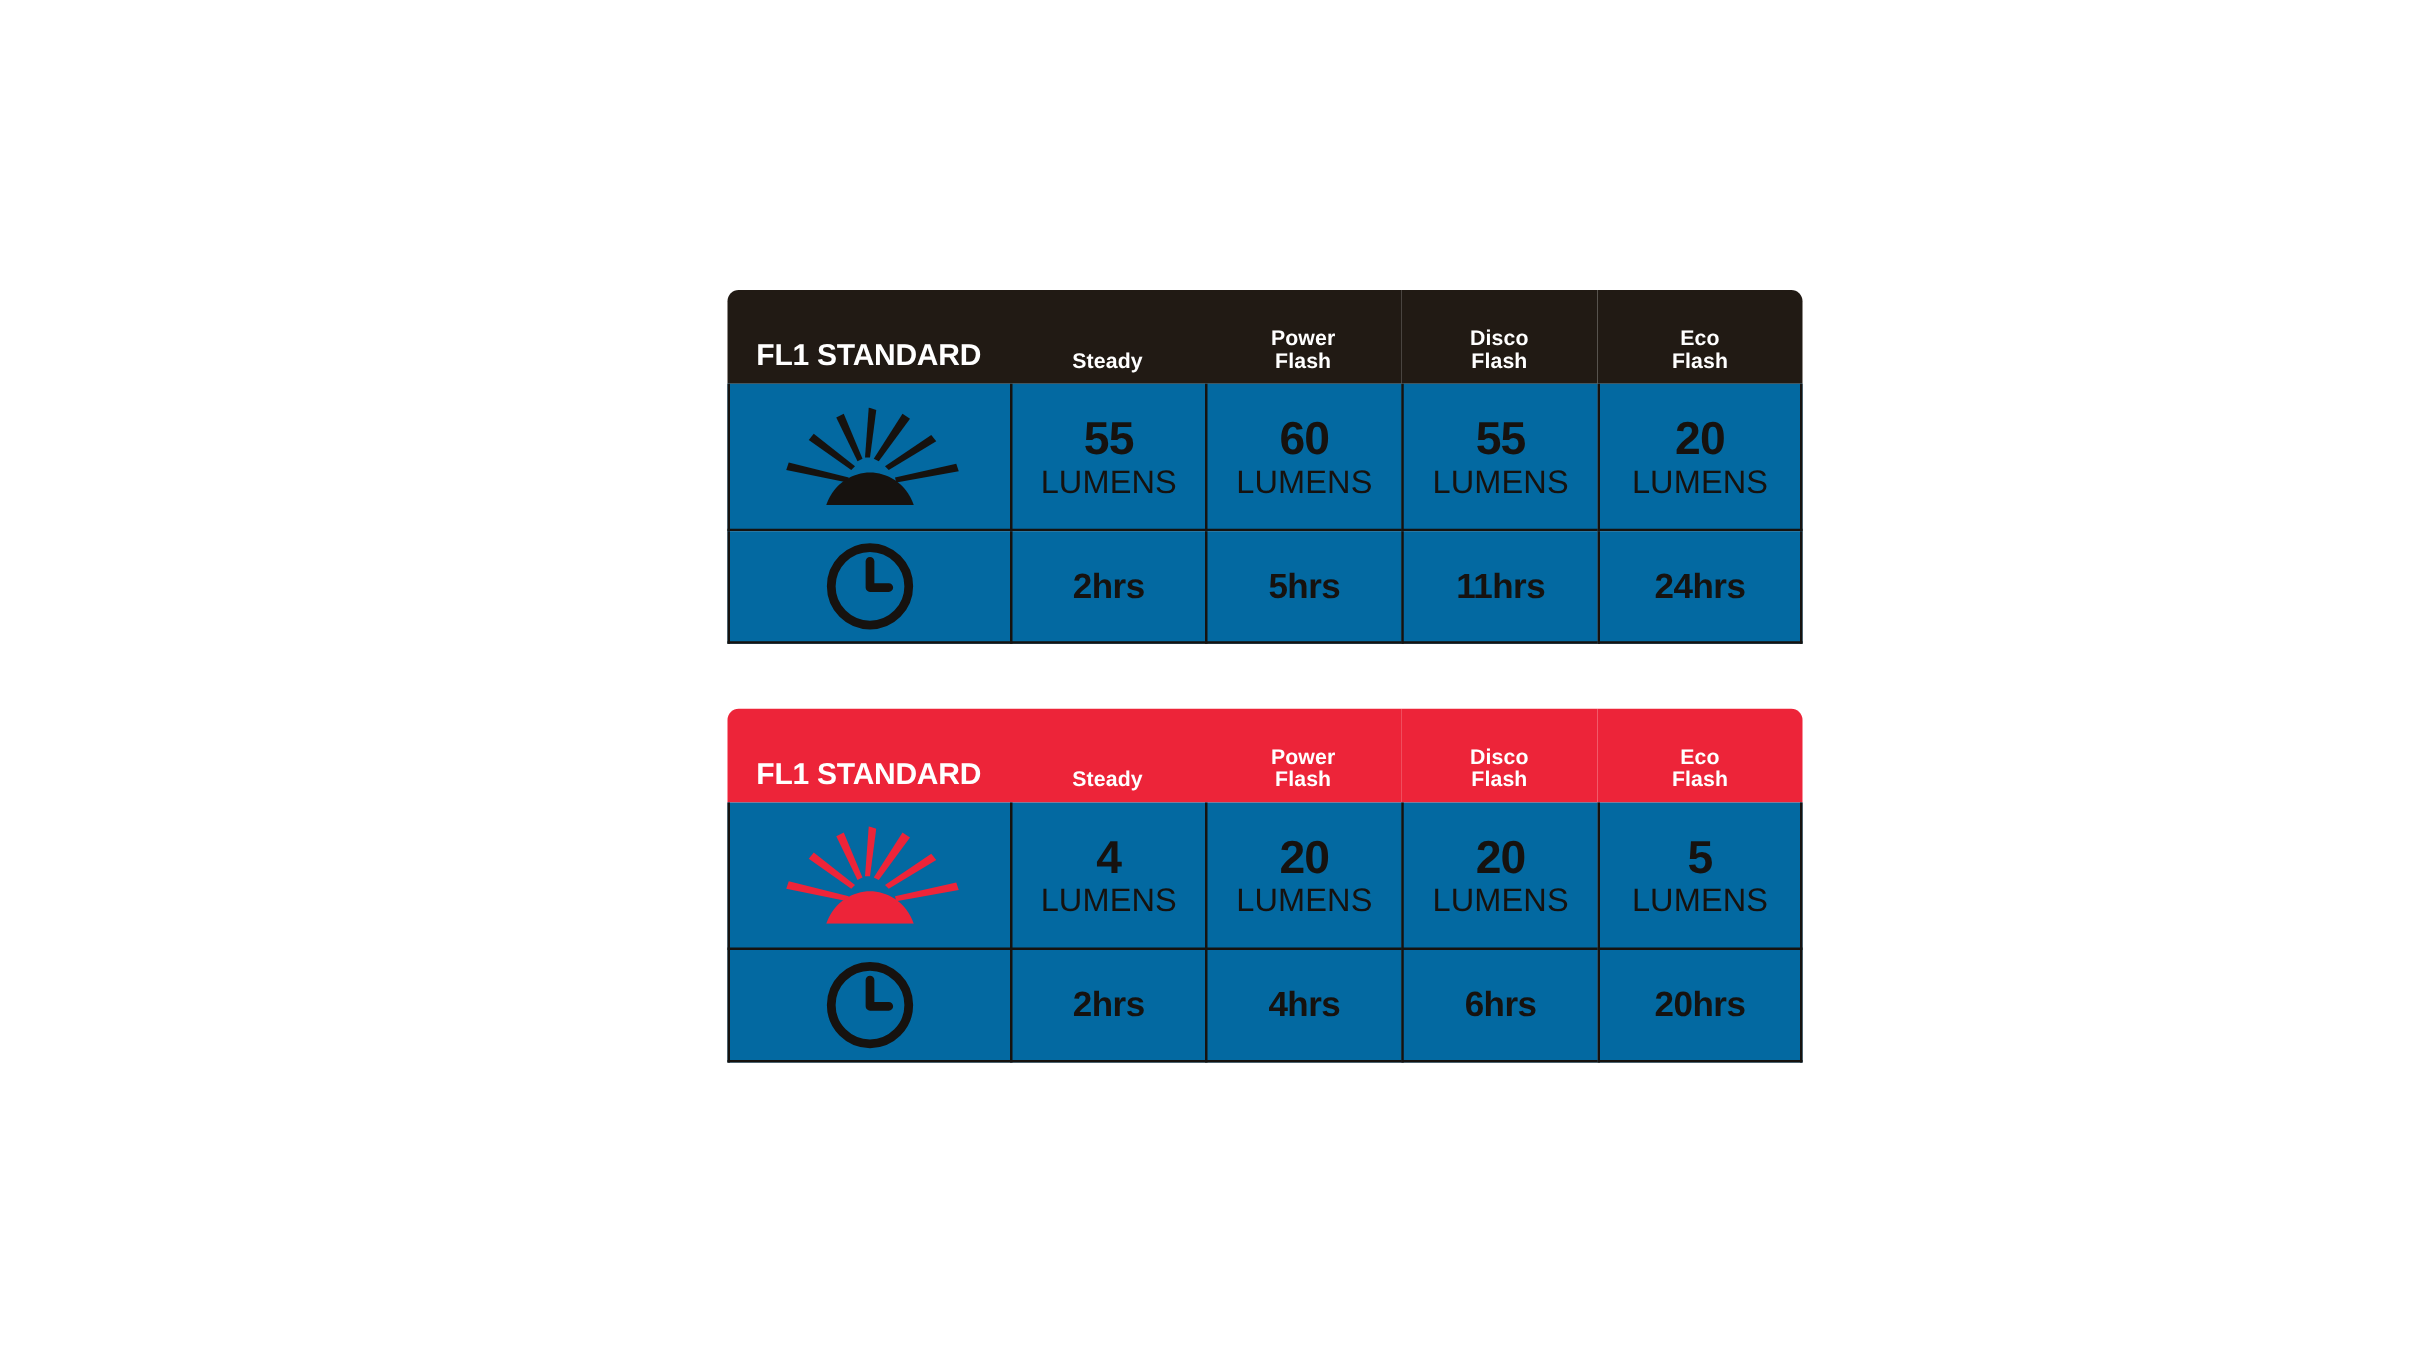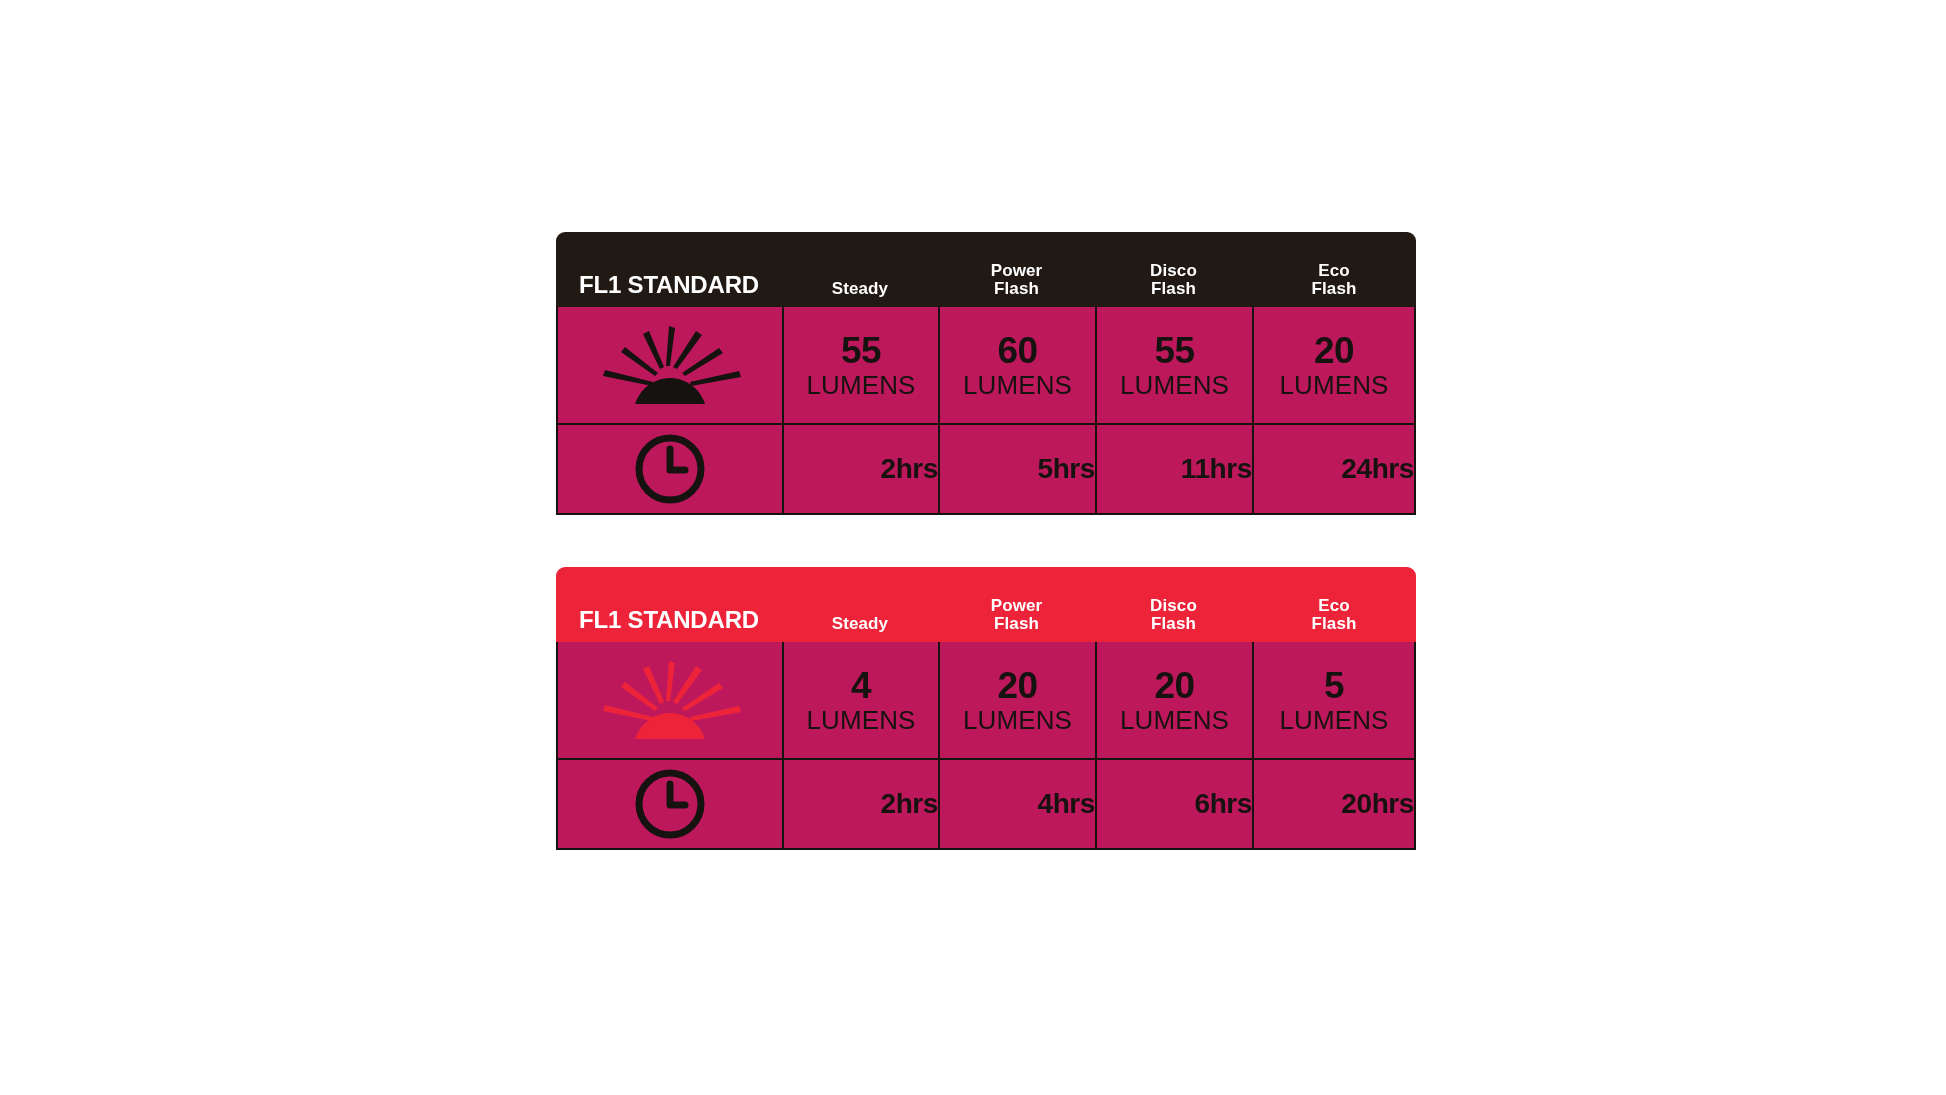--- a/index.html
+++ b/index.html
@@ -10,21 +10,21 @@
   body {
     width: 1946px;
     height: 1095px;
     font-family: "Liberation Sans", sans-serif;
     position: relative;
     overflow: hidden;
   }
 
   .spec-stack {
     position: absolute;
-    left: 556px;
+    left: 582px;
     top: 232px;
     width: 840px;
   }
 
   .spec-table {
     width: 840px;
     border-collapse: separate;
     border-spacing: 0;
     table-layout: fixed;
   }
@@ -53,21 +53,21 @@
   .table-red  .hdr-cell.first { border-top-left-radius: 9px; }
   .table-red  .hdr-cell.last  { border-top-right-radius: 9px; }
 
   .hdr-cell.standard-label {
     font-size: 24px;
     letter-spacing: -0.2px;
   }
 
   
   .body-cell {
-    background: #be185d;
+    background: #0369a1;
     border-left: 2.2px solid #16120f;
     border-bottom: 2.2px solid #16120f;
     text-align: center;
     vertical-align: middle;
     padding: 0;
   }
   .body-cell.last { border-right: 2.2px solid #16120f; }
 
   .row-lumens .body-cell { height: 116px; }
   .row-time   .body-cell { height: 88px; }
@@ -90,21 +90,20 @@
     display: block;
     letter-spacing: 0.1px;
   }
   .val-time {
     font-size: 28px;
     font-weight: bold;
     color: #16120f;
     line-height: 1;
     letter-spacing: -0.4px;
     display: block;
-    text-align: right;
   }
 
   .icon-wrap {
     display: flex;
     align-items: center;
     justify-content: center;
     width: 100%;
   }
 </style>
 </head>

